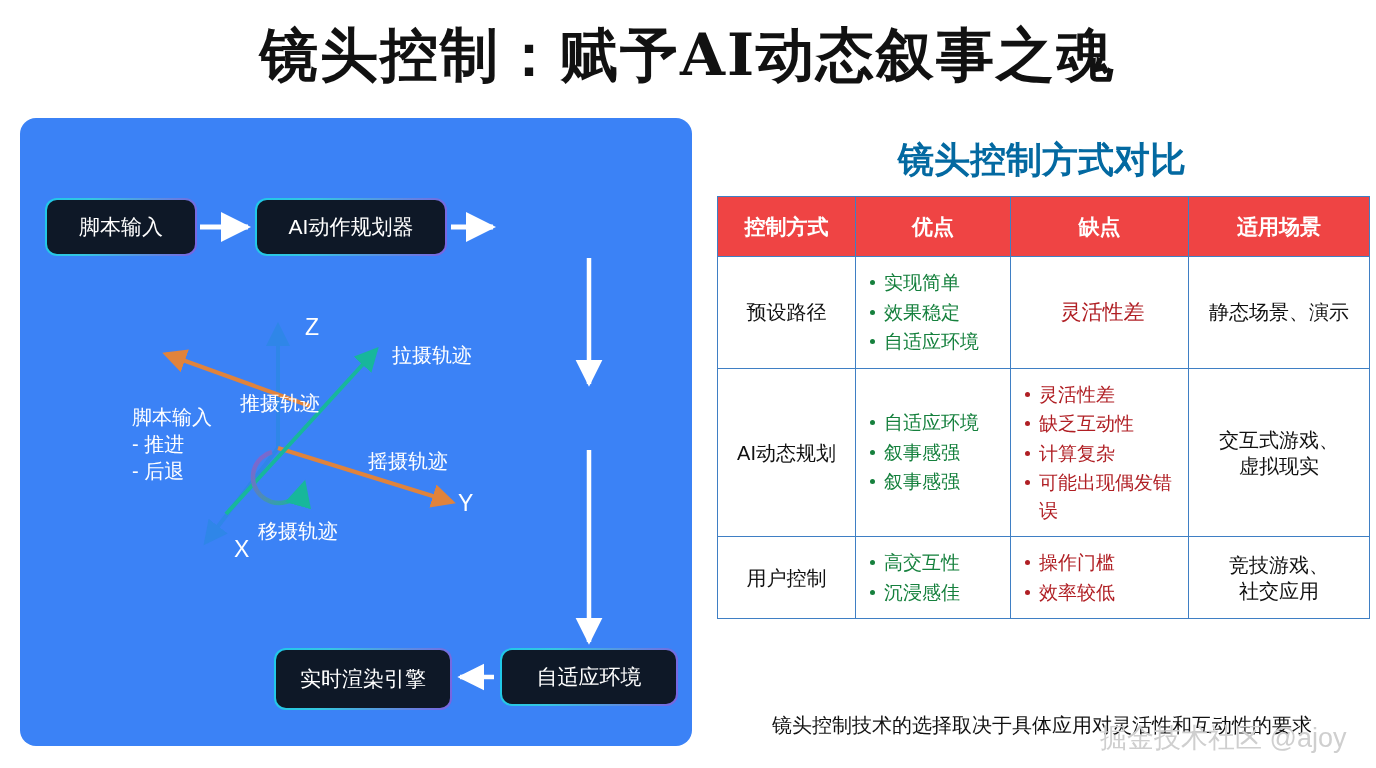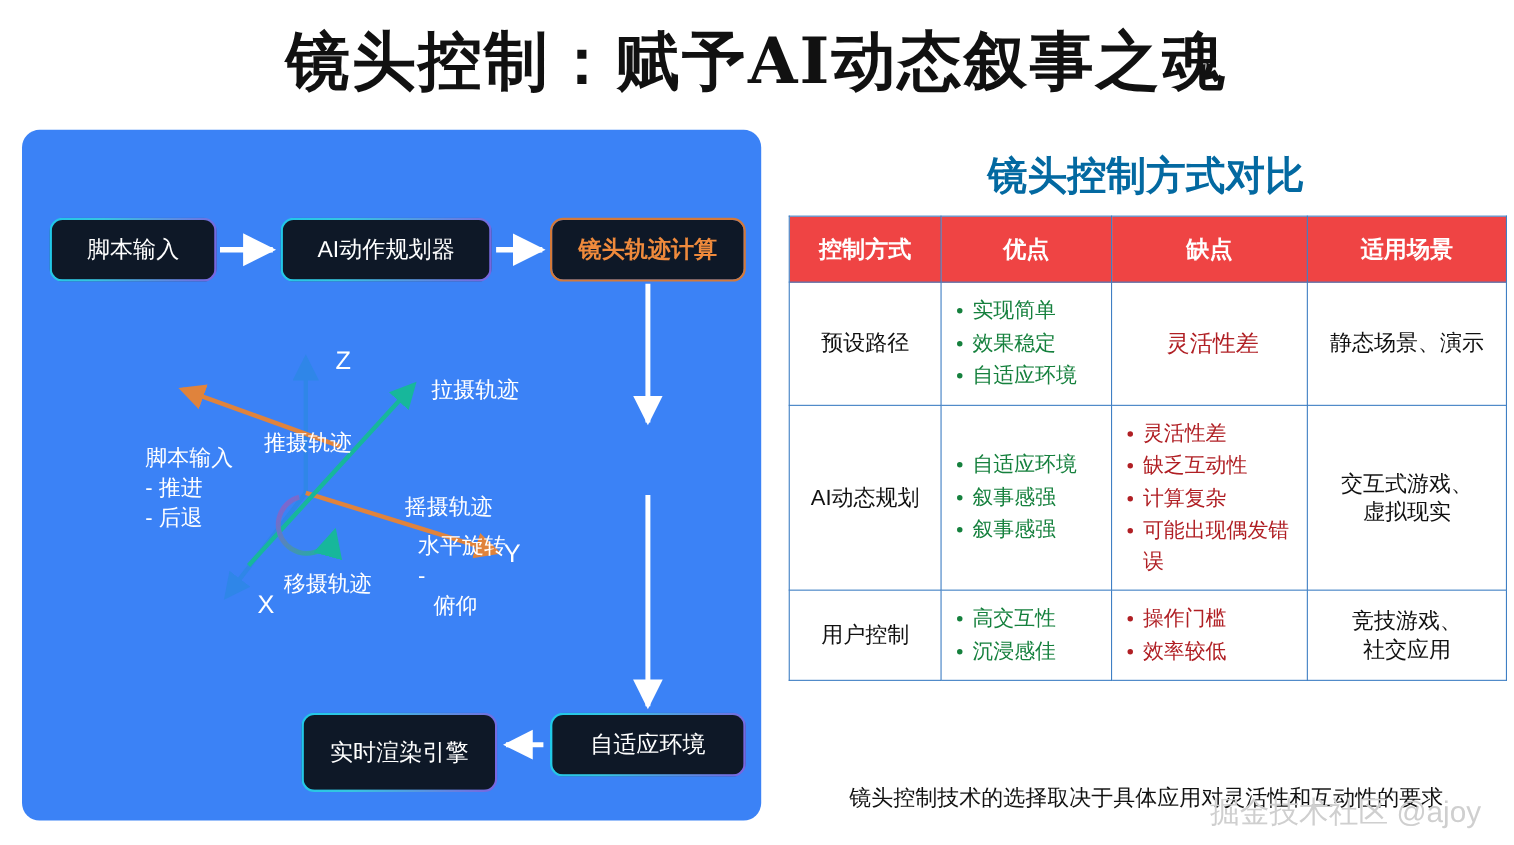--- a/index.html
+++ b/index.html
@@ -59,21 +59,21 @@
     border-color: #d3793a;
     color: #ef8a3c;
     font-weight: 700;
   }
 
   #node-script   { left: 25px;  top: 80px;  width: 152px; height: 58px; }
   #node-planner  { left: 235px; top: 80px;  width: 192px; height: 58px; }
   #node-traj     { left: 480px; top: 80px;  width: 178px; height: 58px; }
   #node-dynamics { left: 480px; top: 272px; width: 178px; height: 58px; }
   #node-video    { left: 480px; top: 530px; width: 178px; height: 58px; }
-  #node-render   { left: 254px; top: 530px; width: 178px; height: 72px; }
+  #node-render   { left: 254px; top: 530px; width: 178px; height: 62px; }
 
   .axis-label {
     position: absolute;
     color: #ffffff;
     font-size: 20px;
     white-space: nowrap;
     line-height: 1.35;
   }
   .axis-letter {
     position: absolute;
@@ -212,44 +212,38 @@
 
     <line x1="290" y1="288" x2="146" y2="236" stroke="#e0833c" stroke-width="4" marker-end="url(#orangeArrow)"></line>
 
     <line x1="206" y1="396" x2="356" y2="232" stroke="#17b79b" stroke-width="4" marker-end="url(#tealArrow)"></line>
 
     <path d="M 252 334 A 26 26 0 1 0 284 366" fill="none" stroke="url(#rotGrad)" stroke-width="4.5" marker-end="url(#tealArrow)"></path>
   </svg>
 
   <div class="node grad" id="node-script">脚本输入</div>
   <div class="node grad" id="node-planner">AI动作规划器</div>
-  <div class="node orange" id="node-traj">镜头轨迹计算</div>
   <div class="node grad" id="node-video">自适应环境</div>
   <div class="node grad" id="node-render">实时渲染引擎</div>
 
   <span class="axis-letter" style="left:285px; top:196px;">Z</span>
   <span class="axis-letter" style="left:214px; top:418px;">X</span>
   <span class="axis-letter" style="left:438px; top:372px;">Y</span>
 
   <span class="axis-label" style="left:220px; top:272px;">推摄轨迹</span>
   <span class="axis-label" style="left:372px; top:224px;">拉摄轨迹</span>
   <span class="axis-label" style="left:348px; top:330px;">摇摄轨迹</span>
   <span class="axis-label" style="left:238px; top:400px;">移摄轨迹</span>
 
   <div class="axis-label" style="left:112px; top:286px;">
     <div>脚本输入</div>
     <div>-  推进</div>
     <div>-  后退</div>
   </div>
 
-  <div class="axis-label" style="left:360px; top:366px;">
-    <div>水平旋转</div>
-    <div>-</div>
-    <div style="padding-left:14px;">俯仰</div>
-  </div>
 </div>
 
 <div id="table-title">镜头控制方式对比</div>
 
 <table id="compare-table">
   <thead>
     <tr>
       <th class="col-method">控制方式</th>
       <th class="col-pros">优点</th>
       <th class="col-cons">缺点</th>

